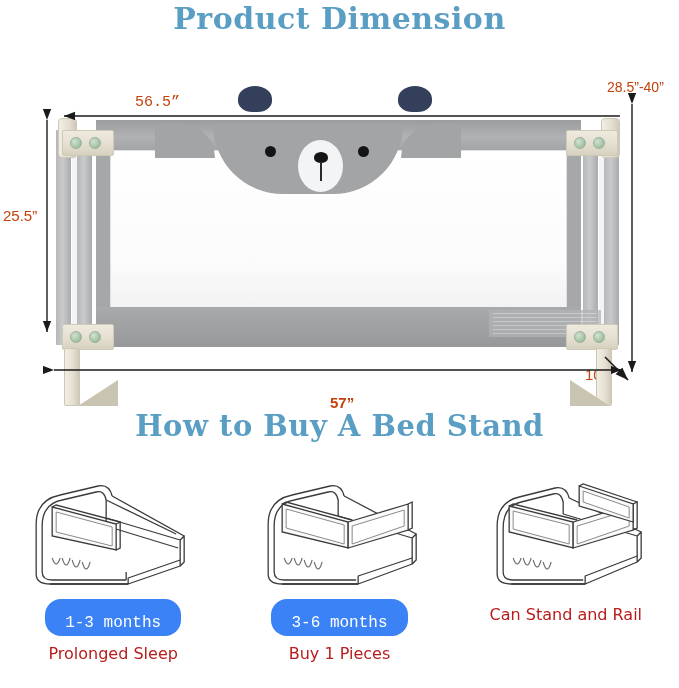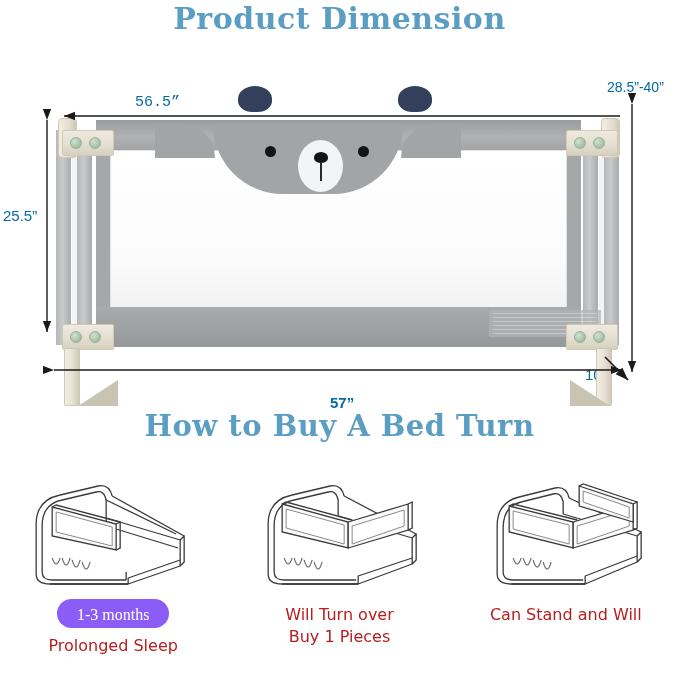--- a/index.html
+++ b/index.html
@@ -22,21 +22,21 @@
   }
   #h-product{top:1px;font-size:30px;}
   #h-howto{top:409px;font-size:29px;}
 
   
   #diagram{position:absolute;left:0;top:42px;width:679px;height:345px;}
 
   .dimlabel{
     position:absolute;
     font-family:"Liberation Sans", sans-serif;
-    font-size:15px;color:#0369a1;white-space:nowrap;
+    font-size:15px;color:#c2410c;white-space:nowrap;
   }
   #lbl-565{left:135px;top:52px;font-family:Liberation Mono, monospace;}
   #lbl-255{left:3px;top:165px;}
   #lbl-2854{left:607px;top:37px;font-size:14px;}
   #lbl-57{left:330px;top:352px;font-weight:bold;}
   #lbl-10{left:585px;top:324px;}
 
   
   #rail{position:absolute;left:48px;top:60px;width:580px;height:270px;}
 
@@ -160,24 +160,24 @@
 
   
   #arrows{position:absolute;left:0;top:0;width:679px;height:345px;}
 
   
   #panels{position:absolute;left:0;top:462px;width:679px;height:226px;display:flex;}
   .panel{flex:1 1 0;position:relative;text-align:center;}
   .bedart{width:100%;height:135px;display:block;}
   .badge{
     display:inline-block;
-    background:#8b5cf6;color:#ffffff;
+    background:#3b82f6;color:#ffffff;
     border-radius:16px;
-    padding:8px 20px 5px 20px;
-    font-family:Liberation Serif, serif;
+    padding:16px 20px 5px 20px;
+    font-family:Liberation Mono, monospace;
     font-size:16px;
     line-height:1;
     margin-top:2px;
   }
   .cap{
     font-family:"DejaVu Sans", sans-serif;
     font-size:16px;color:#b91c1c;
     line-height:1.35;margin-top:7px;
   }
   .cap div{white-space:nowrap;}
@@ -269,21 +269,21 @@
       <line x1="47" y1="78" x2="47" y2="290" stroke="#1a1a1a" stroke-width="1.4" marker-start="url(#ah2)" marker-end="url(#ah)"></line>
 
       <line x1="632" y1="62" x2="632" y2="330" stroke="#1a1a1a" stroke-width="1.4" marker-start="url(#ah2)" marker-end="url(#ah)"></line>
 
       <line x1="54" y1="328" x2="622" y2="328" stroke="#1a1a1a" stroke-width="1.4" marker-start="url(#ah2)" marker-end="url(#ah)"></line>
 
       <line x1="607" y1="335" x2="630" y2="358" stroke="#1a1a1a" stroke-width="1.6" marker-end="url(#ah)" transform="translate(-2,-20)"></line>
     </svg>
   </div>
 
-  <div class="heading" id="h-howto">How to Buy A Bed Turn</div>
+  <div class="heading" id="h-howto">How to Buy A Bed Stand</div>
 
   <div id="panels">
 
     <div class="panel">
       <svg class="bedart" viewBox="0 0 210 135">
         <g fill="none" stroke="#3a3a3a" stroke-width="1.3" stroke-linejoin="round">
           <path d="M34 96 L34 64 Q34 42 54 38 L88 30 Q96 28 98 38 L98 56"></path>
           <path d="M28 92 L28 62 Q28 38 52 33 L90 24 Q101 22 104 34"></path>
           <path d="M34 96 L34 110 Q34 118 44 118 L118 118"></path>
           <path d="M28 92 L28 112 Q28 122 42 122 L120 122"></path>
@@ -350,22 +350,22 @@
           <polygon points="114,60 174,42 174,68 114,86"></polygon>
         </g>
         <g fill="#ffffff" stroke="#8a8a8a" stroke-width="1">
           <polygon points="118,64 170,48 170,64 118,82"></polygon>
         </g>
         <g fill="none" stroke="#3a3a3a" stroke-width="1.3">
           <path d="M174 42 L178 40 L178 66 L174 68"></path>
           <path d="M48 42 L52 40 L118 58"></path>
         </g>
       </svg>
+      <div class="badge">3-6 months</div>
       <div class="cap">
-        <div>Will Turn over</div>
         <div>Buy 1 Pieces</div>
       </div>
     </div>
 
     <div class="panel">
       <svg class="bedart" viewBox="0 0 210 135">
         <g fill="none" stroke="#3a3a3a" stroke-width="1.3" stroke-linejoin="round">
           <path d="M42 96 L42 66 Q42 44 60 40 L92 32 Q100 30 102 40 L102 52"></path>
           <path d="M36 92 L36 64 Q36 40 58 35 L94 26 Q105 24 108 36"></path>
           <path d="M42 96 L42 110 Q42 118 52 118 L122 118"></path>
@@ -402,18 +402,18 @@
         <g fill="#ffffff" stroke="#8a8a8a" stroke-width="1">
           <polygon points="122,29 168,45 168,56 122,40"></polygon>
         </g>
         <g fill="none" stroke="#3a3a3a" stroke-width="1.3">
           <path d="M172 42 L176 40 L176 66 L172 68"></path>
           <path d="M118 24 L122 22 L176 40"></path>
           <path d="M48 44 L52 42 L116 58"></path>
         </g>
       </svg>
       <div class="cap">
-        <div>Can Stand and Will</div>
+        <div>Can Stand and Rail</div>
       </div>
     </div>
 
   </div>
 </div>
 
 </body></html>

